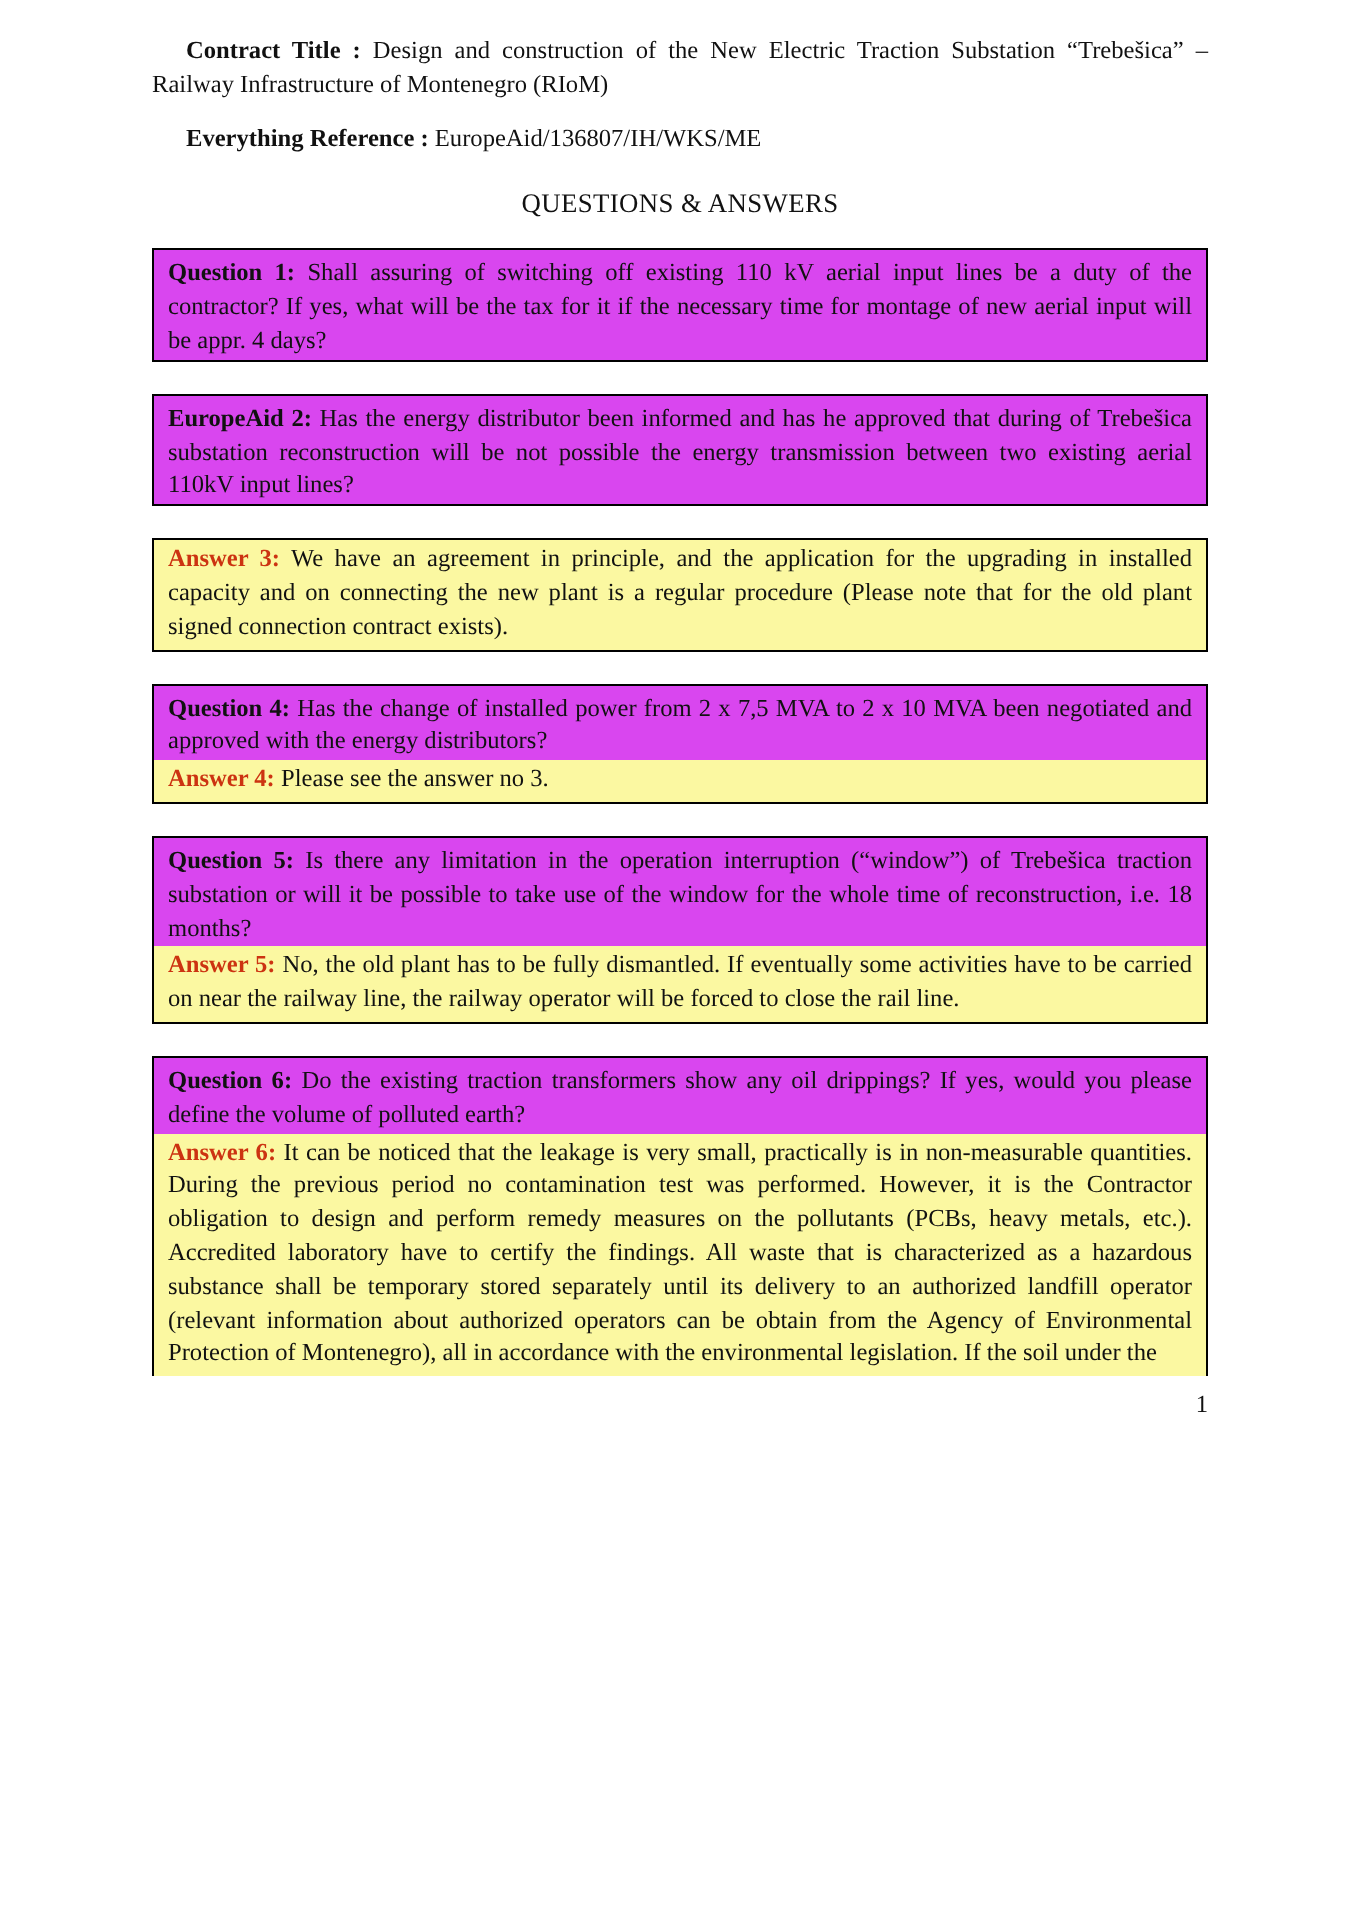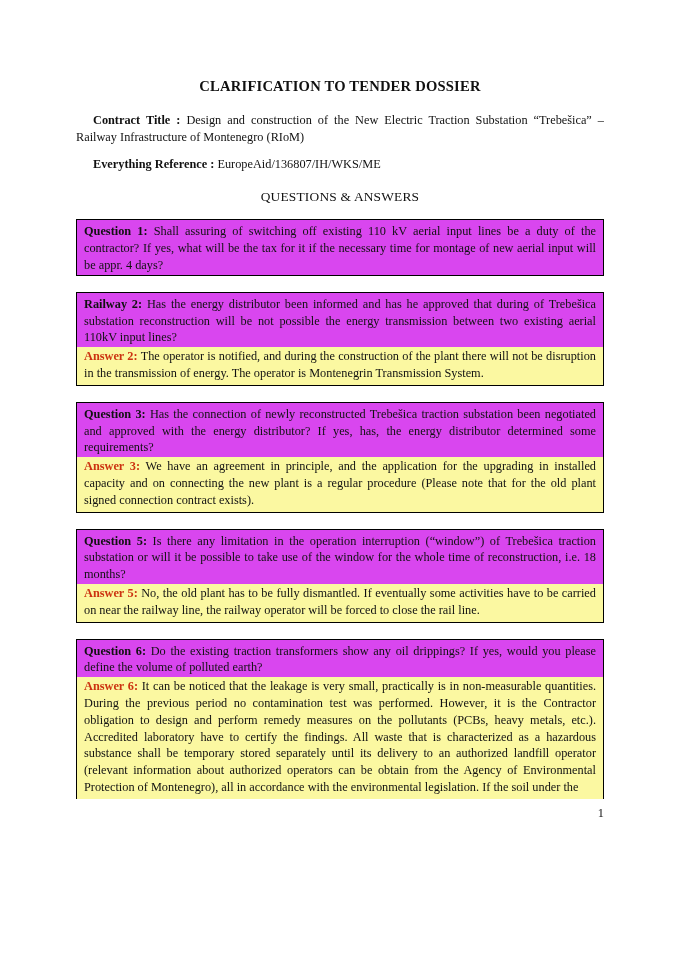--- a/index.html
+++ b/index.html
@@ -79,21 +79,20 @@
     font-size: 12.3px;
     line-height: 16.8px;
   }
 </style>
 </head>
 <body>
 
 <div class="page">
   <div class="content">
 
-    <h1 class="doc-title">CLARIFICATION TO TENDER DOSSIER</h1>
 
     <p class="para contract">
       <span class="b">Contract Title :</span>
       <span>Design and construction of the New Electric Traction Substation “Trebešica” – Railway Infrastructure of Montenegro (RIoM)</span>
     </p>
 
     <p class="para pubref">
       <span class="b">Everything Reference :</span>
       <span>EuropeAid/136807/IH/WKS/ME</span>
     </p>
@@ -102,40 +101,42 @@
 
     <div class="qa-box">
       <p class="question">
         <span class="q-label">Question 1:</span>
         <span>Shall assuring of switching off existing 110 kV aerial input lines be a duty of the contractor? If yes, what will be the tax for it if the necessary time for montage of new aerial input will be appr. 4 days?</span>
       </p>
     </div>
 
     <div class="qa-box">
       <p class="question">
-        <span class="q-label">Railway 2:</span>
+        <span class="q-label">EuropeAid 2:</span>
         <span>Has the energy distributor been informed and has he approved that during of Trebešica substation reconstruction will be not possible the energy transmission between two existing aerial 110kV input lines?</span>
-      </p>
-      <p class="answer">
-        <span class="a-label">Answer 2:</span>
-        <span>The operator is notified, and during the construction of the plant there will not be disruption in the transmission of energy. The operator is Montenegrin Transmission System.</span>
       </p>
     </div>
 
     <div class="qa-box">
-      <p class="question">
-        <span class="q-label">Question 3:</span>
-        <span>Has the connection of newly reconstructed Trebešica traction substation been negotiated and approved with the energy distributor? If yes, has, the energy distributor determined some requirements?</span>
-      </p>
       <p class="answer">
         <span class="a-label">Answer 3:</span>
         <span>We have an agreement in principle, and the application for the upgrading in installed capacity and on connecting the new plant is a regular procedure (Please note that for the old plant signed connection contract exists).</span>
       </p>
     </div>
 
+    <div class="qa-box">
+      <p class="question">
+        <span class="q-label">Question 4:</span>
+        <span>Has the change of installed power from 2 x 7,5 MVA to 2 x 10 MVA been negotiated and approved with the energy distributors?</span>
+      </p>
+      <p class="answer">
+        <span class="a-label">Answer 4:</span>
+        <span>Please see the answer no 3.</span>
+      </p>
+    </div>
 
     <div class="qa-box">
       <p class="question">
         <span class="q-label">Question 5:</span>
         <span>Is there any limitation in the operation interruption (“window”) of Trebešica traction substation or will it be possible to take use of the window for the whole time of reconstruction, i.e. 18 months?</span>
       </p>
       <p class="answer">
         <span class="a-label">Answer 5:</span>
         <span>No, the old plant has to be fully dismantled. If eventually some activities have to be carried on near the railway line, the railway operator will be forced to close the rail line.</span>
       </p>

